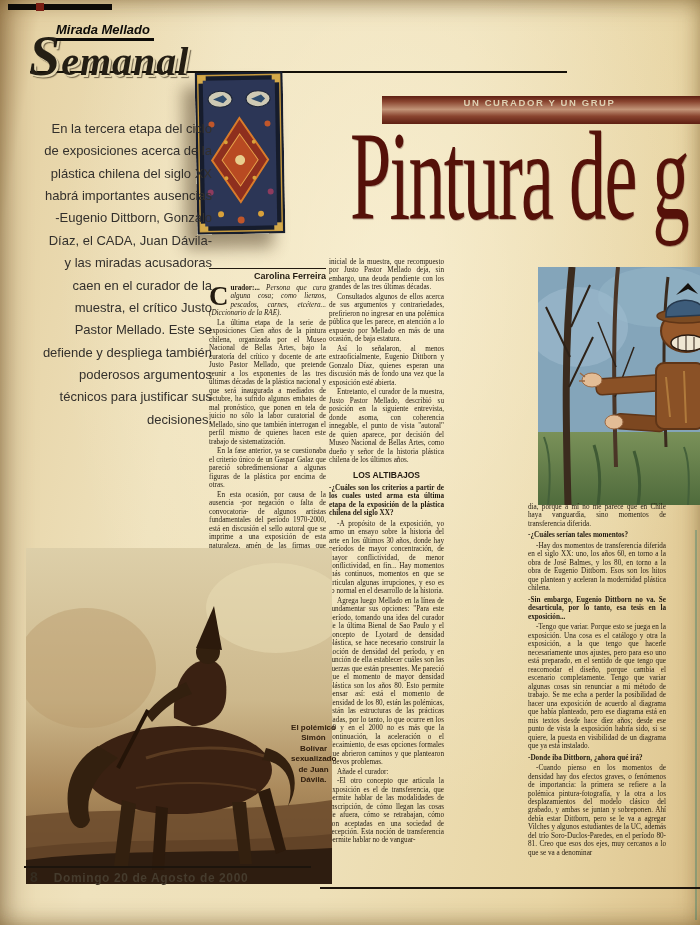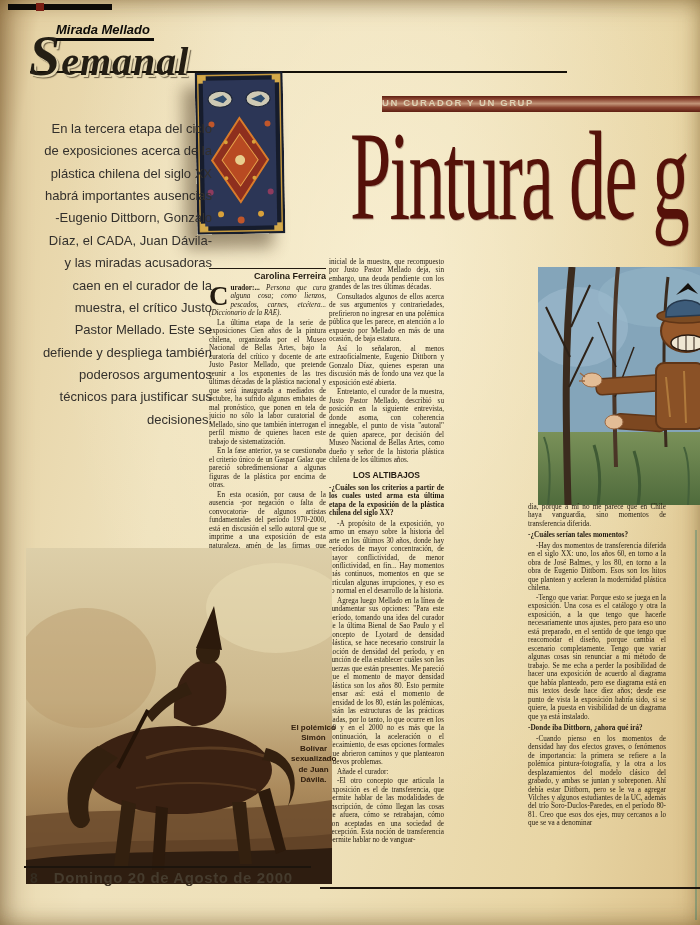--- a/index.html
+++ b/index.html
@@ -24,24 +24,24 @@
     color:#0d0b08;border-bottom:3px solid #0d0b08;padding:0 4px 1px 0;z-index:6;}
   .semanal{left:29px;top:28px;font-style:italic;font-weight:bold;font-size:40px;line-height:1;
     color:#241e14;letter-spacing:1px;z-index:5;
     text-shadow:2px 2px 0 rgba(238,224,184,.95),3px 3px 1px rgba(35,25,8,.6);}
   .semanal .big{font-size:56px;}
   .header-rule{left:30px;top:71px;width:537px;height:2px;background:#141008;}
   
   .mini{left:196px;top:72px;width:88px;height:162px;transform:rotate(-1deg);
     box-shadow:-12px 14px 16px rgba(60,40,15,.45);}
   
-  .banner{left:382px;top:96px;width:318px;height:16px;overflow:hidden;white-space:nowrap;
+  .banner{left:382px;top:96px;width:318px;height:28px;overflow:hidden;white-space:nowrap;
     background:linear-gradient(180deg,#5e1f12 0%,#8a4530 20%,#c29478 48%,#8a4530 72%,#5e1f12 100%);
     color:#ded0b2;font:bold 9.5px/13px "Liberation Sans",sans-serif;
-    letter-spacing:1.6px;text-align:left;padding-right:3px;box-sizing:border-box;}
+    letter-spacing:1.6px;text-align:center;padding-right:3px;box-sizing:border-box;}
   
   .headline{left:350px;top:116px;font-family:"Liberation Serif",serif;font-size:128px;
     line-height:.95;color:#551109;white-space:nowrap;letter-spacing:-3px;
     transform:scaleX(.58);transform-origin:left top;
     text-shadow:1px 1px 1px rgba(60,10,5,.35);}
   
   .lede{left:40px;top:118px;width:172px;text-align:right;
     font:13px/1.72 "Liberation Sans",sans-serif;color:#33302c;}
   
   .col{font-size:7.2px;line-height:1.18;text-align:justify;overflow:hidden;}
@@ -62,21 +62,21 @@
   .illustration{left:538px;top:267px;width:162px;height:238px;}
   .bolivar{left:26px;top:548px;width:306px;height:336px;}
   .caption{left:291px;top:723px;width:45px;font:bold 8px/1.3 "Liberation Sans",sans-serif;
     color:#33200f;z-index:4;text-align:center;}
   
   .rule-left{left:24px;top:866px;width:287px;height:2px;background:#1c140c;}
   .rule-right{left:320px;top:887px;width:380px;height:2px;background:#1c140c;}
   .footer{left:30px;top:869px;display:flex;align-items:baseline;gap:16px;
     font-family:"Liberation Sans",sans-serif;color:#352c20;}
   .pagenum{font-weight:bold;font-size:14px;}
-  .pubdate{font-weight:bold;font-size:15px;letter-spacing:.6px;color:#453b2d;}
+  .pubdate{font-weight:bold;font-size:12px;letter-spacing:.6px;color:#453b2d;}
   svg{display:block;width:100%;height:100%;}
 </style>
 </head>
 <body>
 
 <div class="page">
 
   <div class="abs scan-strip"></div>
   <div class="abs scan-dot"></div>
   <div class="abs scan-line"></div>
@@ -176,20 +176,21 @@
       <path d="M128 47 C128 30 164 28 166 45 L166 48 L128 50 Z" fill="#3d5c7a" stroke="#26394e" stroke-width="1.5"></path>
       <path d="M138 28 L150 16 L160 27 L150 22 Z" fill="#14100c"></path>
       <path d="M60 238 C64 210 60 190 56 178 M100 238 C104 214 100 196 96 184" stroke="#3f5a34" stroke-width="3" fill="none"></path>
     </svg>
   </div>
 
   <div class="abs col col3">
     <p class="noind">dia, porque a mí no me parece que en Chile haya vanguardia, sino momentos de transferencia diferida.</p>
     <p class="q">-¿Cuáles serían tales momentos?</p>
     <p>-Hay dos momentos de transferencia diferida en el siglo XX: uno, los años 60, en torno a la obra de José Balmes, y los 80, en torno a la obra de Eugenio Dittborn. Esos son los hitos que plantean y aceleran la modernidad plástica chilena.</p>
+    <p class="q">-Sin embargo, Eugenio Dittborn no va. Se desarticula, por lo tanto, esa tesis en la exposición...</p>
     <p>-Tengo que variar. Porque esto se juega en la exposición. Una cosa es el catálogo y otra la exposición, a la que tengo que hacerle necesariamente unos ajustes, pero para eso uno está preparado, en el sentido de que tengo que reacomodar el diseño, porque cambia el escenario completamente. Tengo que variar algunas cosas sin renunciar a mi método de trabajo. Se me echa a perder la posibilidad de hacer una exposición de acuerdo al diagrama que había planteado, pero ese diagrama está en mis textos desde hace diez años; desde ese punto de vista la exposición habría sido, si se quiere, la puesta en visibilidad de un diagrama que ya está instalado.</p>
     <p class="q">-Donde iba Dittborn, ¿ahora qué irá?</p>
     <p>-Cuando pienso en los momentos de densidad hay dos efectos graves, o fenómenos de importancia: la primera se refiere a la polémica pintura-fotografía, y la otra a los desplazamientos del modelo clásico del grabado, y ambas se juntan y sobreponen. Ahí debía estar Dittborn, pero se le va a agregar Vilches y algunos estudiantes de la UC, además del trío Soro-Duclos-Paredes, en el período 80-81. Creo que esos dos ejes, muy cercanos a lo que se va a denominar</p>
   </div>
 
   <div class="abs bolivar">
     <svg viewBox="0 0 306 336">
       <defs>
         <linearGradient id="skyg" x1="0" y1="0" x2="0" y2="1">
           <stop offset="0" stop-color="#ddcfa9"></stop>

